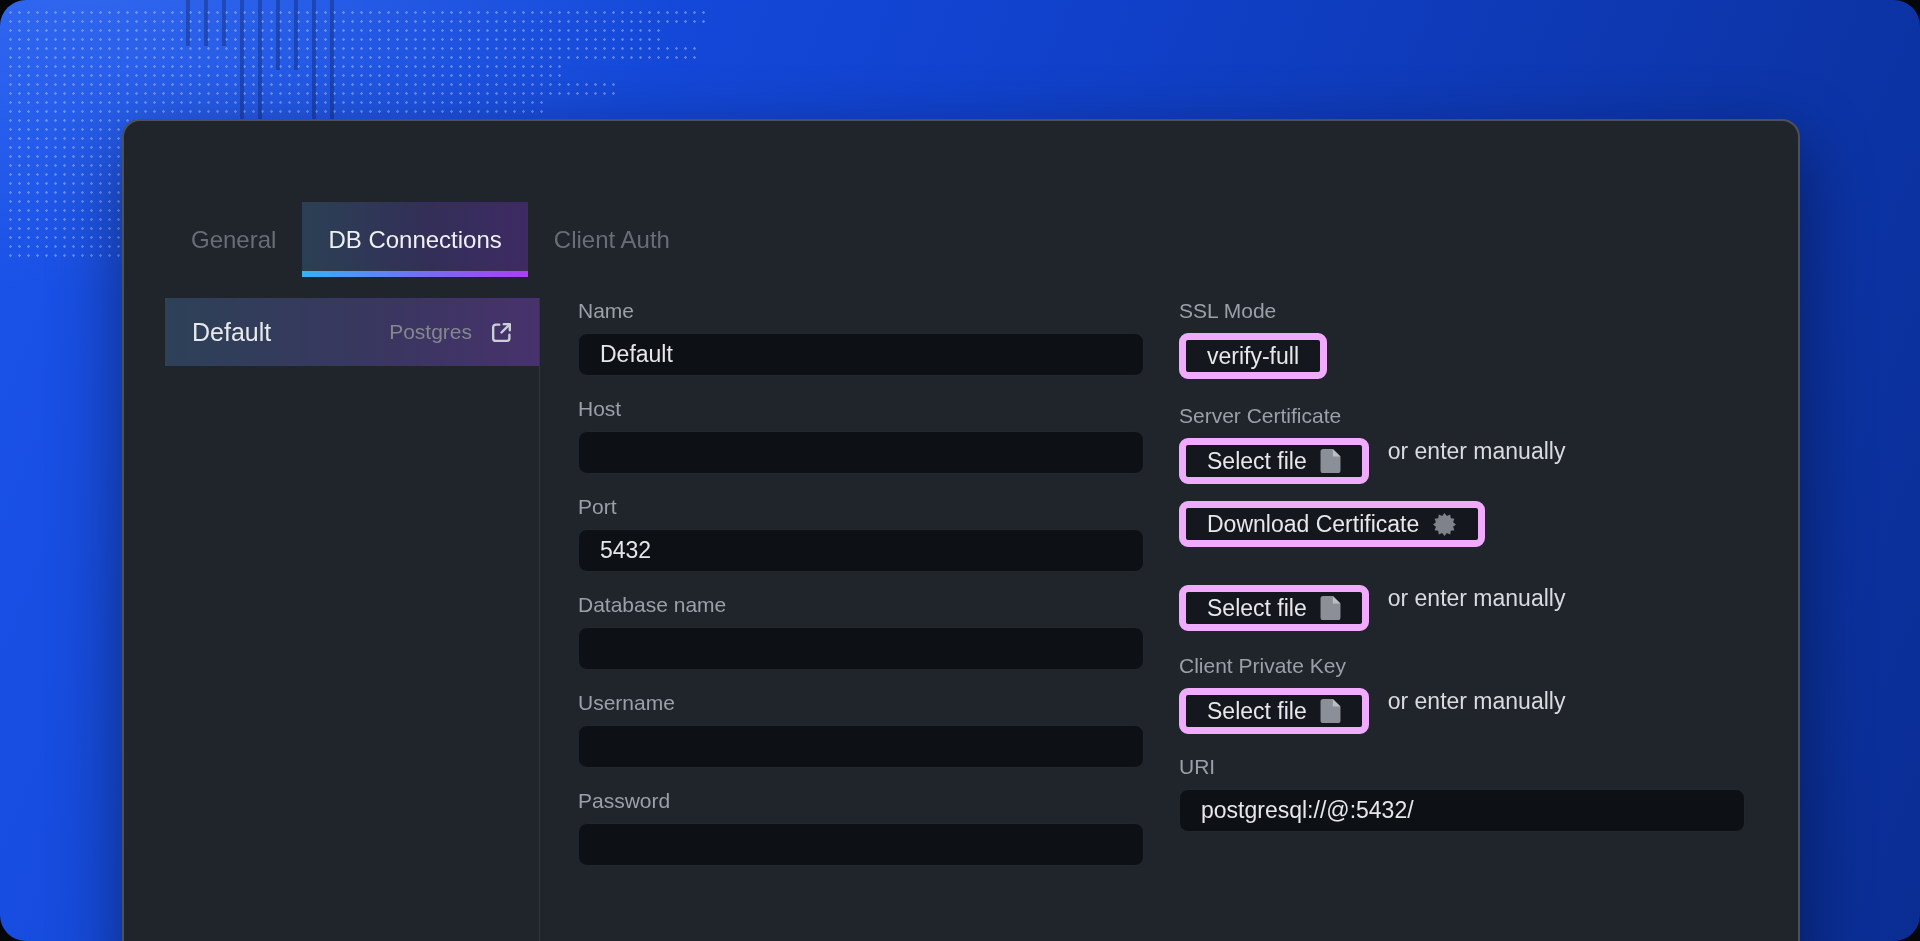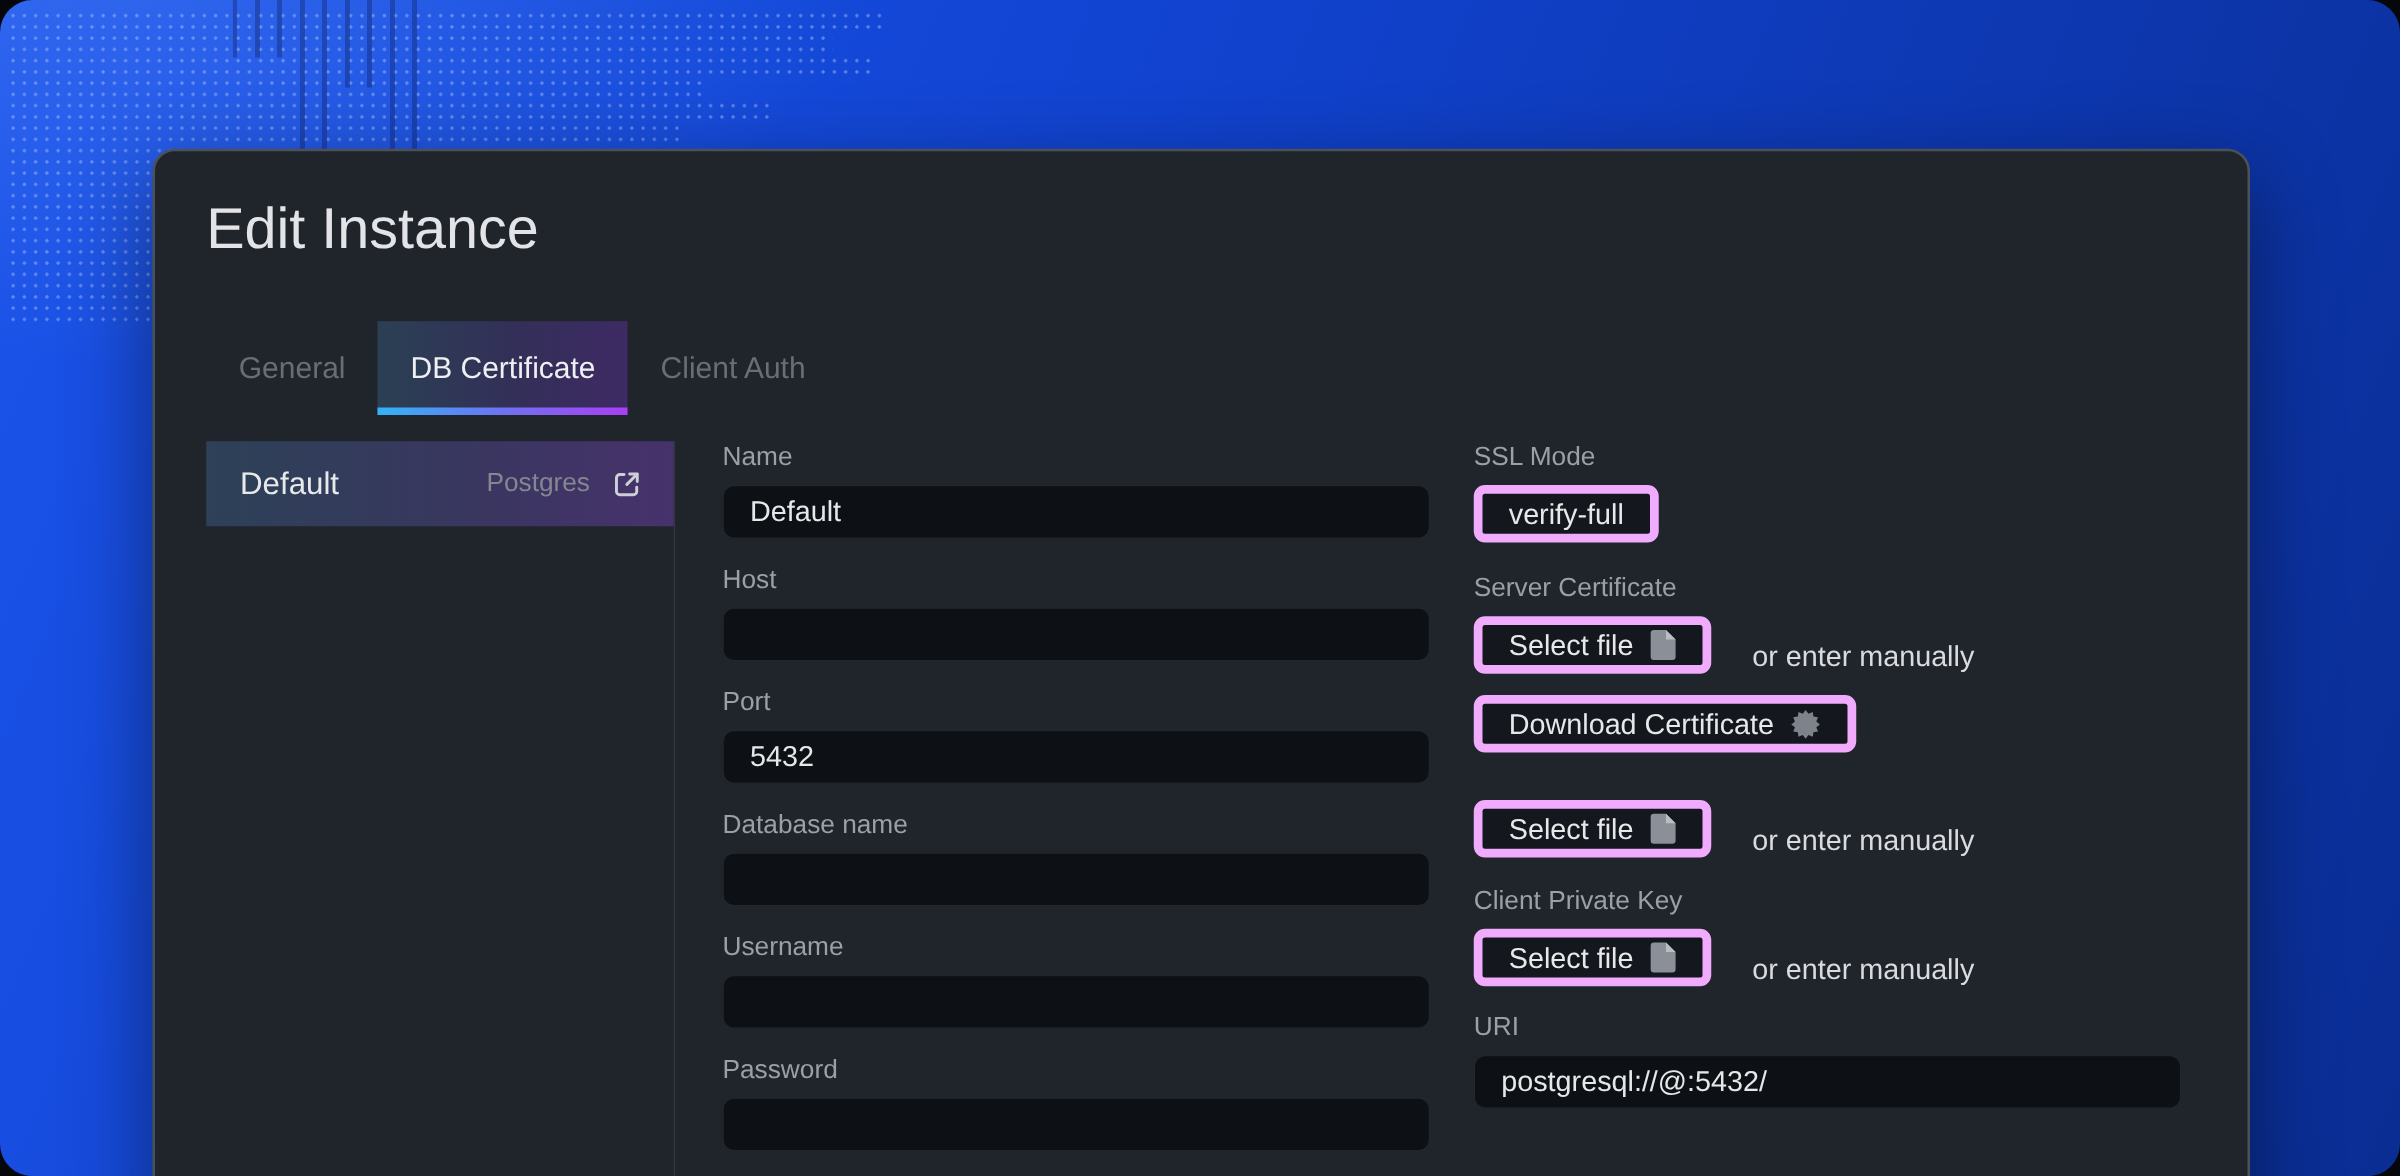--- a/index.html
+++ b/index.html
@@ -74,43 +74,42 @@
     color:#e6e7e9;font-size:23px;font-family:"Liberation Sans",sans-serif;
     padding:0 21px;outline:none;
   }
   .btn{
     display:inline-flex;align-items:center;gap:13px;height:46px;padding:0 21px;
     background:#14171d;border:7px solid #f0abfc;border-radius:9px;
     color:#e7e8ea;font-size:23px;font-family:"Liberation Sans",sans-serif;cursor:pointer;
     box-sizing:border-box;white-space:nowrap;
   }
   .group-ssl{margin-bottom:24px;}
-  .file-row{display:flex;align-items:flex-end;gap:14px;}
+  .file-row{display:flex;align-items:flex-start;}
   .manual-text{margin-left:19px;font-size:23px;color:#d9dbde;cursor:pointer;}
   .dl-btn{margin-top:17px;}
   .group-server{margin-bottom:38px;}
   .group-clientcert{margin-bottom:22px;}
   .group-clientkey{margin-bottom:20px;}
 </style>
 </head>
 <body>
 
 <div class="canvas">
   <div class="deco-dots"></div>
   <div class="deco-lines"></div>
 
   <div class="modal">
-    <h1 class="title">Edit Instance</h1>
 
     <div class="tabs">
       <div class="tab">
         <span>General</span>
       </div>
       <div class="tab active">
-        <span>DB Certificate</span>
+        <span>DB Connections</span>
       </div>
       <div class="tab">
         <span>Client Auth</span>
       </div>
     </div>
 
     <div class="content">
 
       <aside class="sidebar">
         <div class="conn-item">

